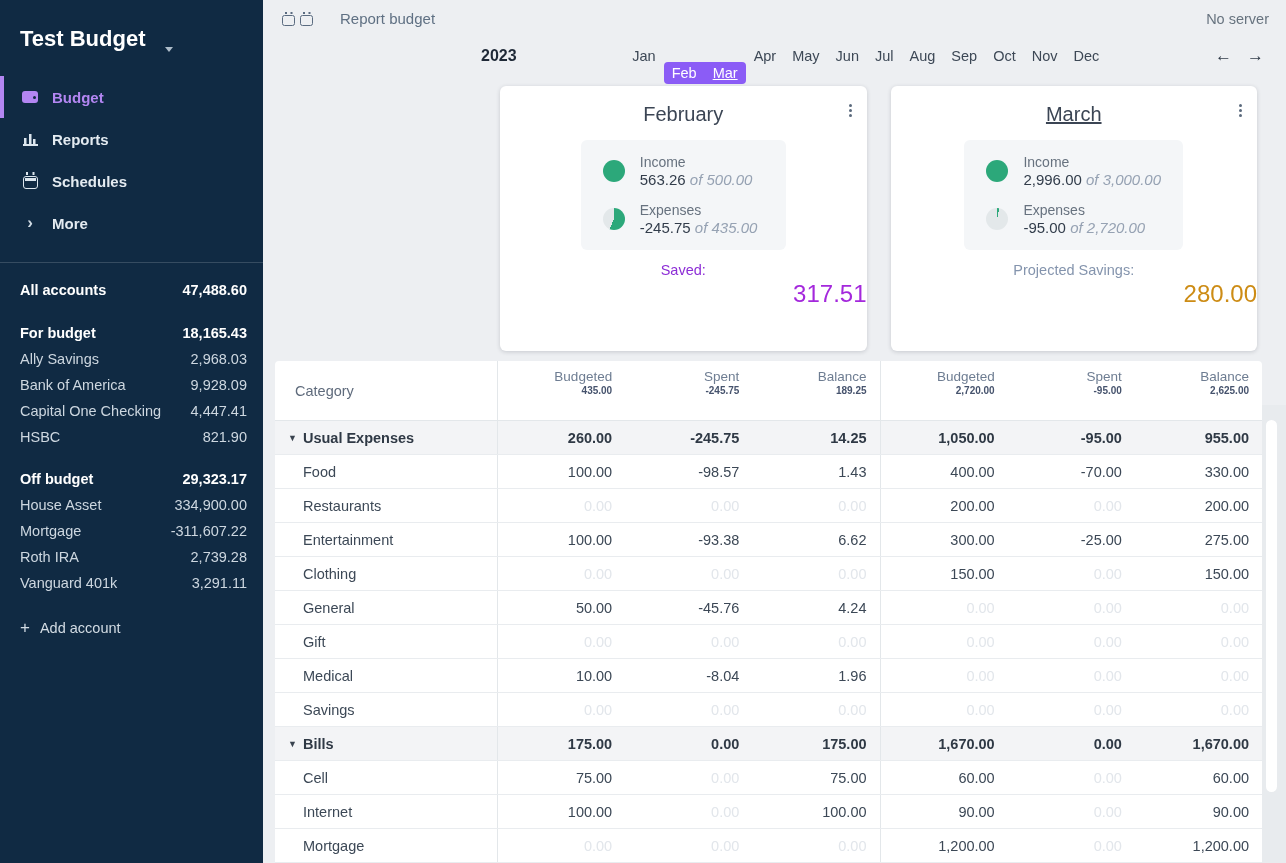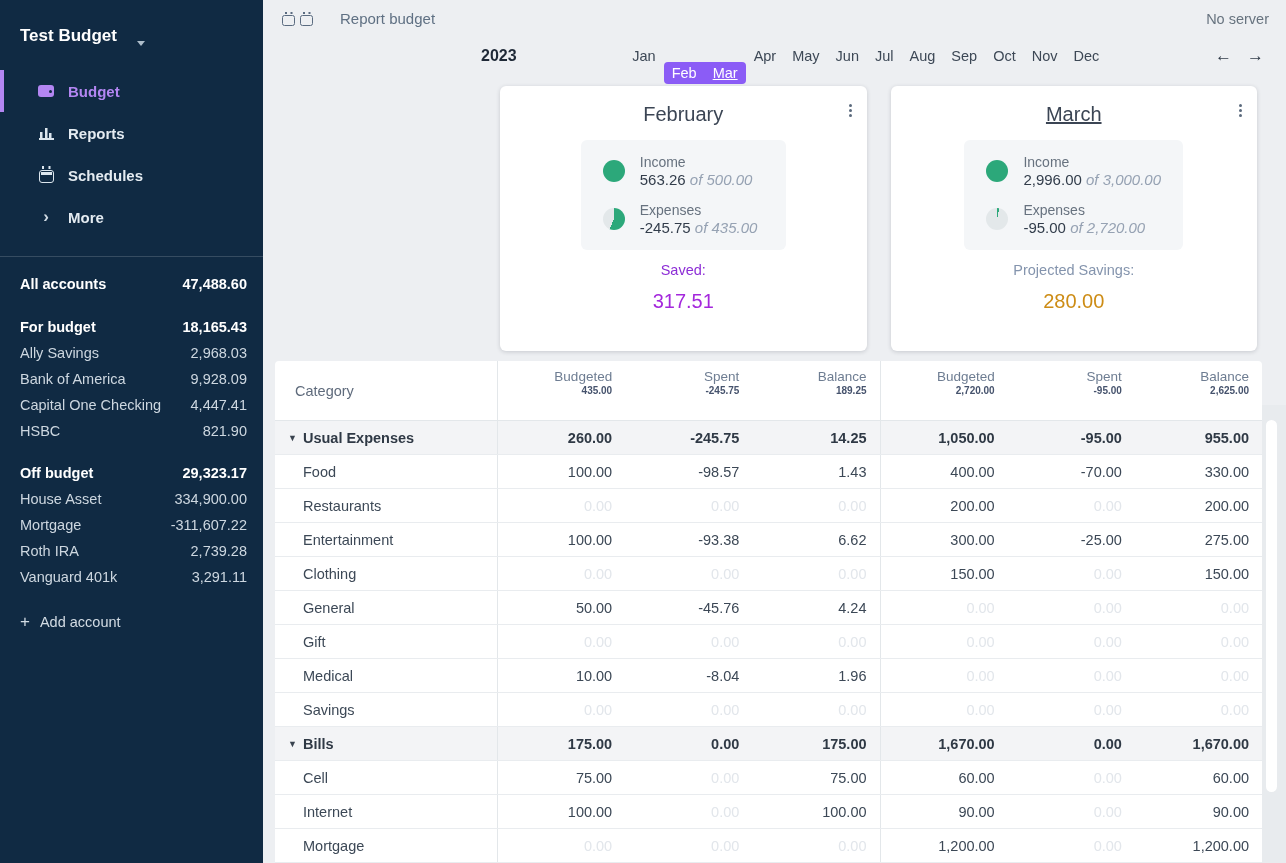--- a/index.html
+++ b/index.html
@@ -1,24 +1,24 @@
 <!DOCTYPE html>
 <html><head>
 <meta charset="utf-8">
 <style>
   * { margin:0; padding:0; box-sizing:border-box; }
   html,body { width:1286px; height:863px; overflow:hidden; }
   body { font-family:"Liberation Sans", sans-serif; display:flex; background:#edeff2; color:#3c4856; }
 
   
   .sidebar { width:263px; min-width:263px; height:100%; background:#102a43; color:#e8eef4; display:flex; flex-direction:column; }
-  .sb-title { display:flex; align-items:flex-end; gap:20px; padding:26px 20px 4px 20px; font-size:17px; font-weight:700; color:#ffffff; cursor:pointer; }
+  .sb-title { display:flex; align-items:flex-end; gap:20px; padding:26px 20px 4px 20px; font-size:22px; font-weight:700; color:#ffffff; cursor:pointer; }
   .caret-down { width:0; height:0; border-left:4.5px solid transparent; border-right:4.5px solid transparent; border-top:5px solid #aebdca; margin-top:2px; }
   .nav { margin-top:20px; }
-  .nav-item { display:flex; align-items:center; gap:12px; height:42px; padding-left:32px; border-left:4px solid transparent; font-size:15px; font-weight:700; color:#e4ebf1; cursor:pointer; }
+  .nav-item { display:flex; align-items:center; gap:12px; height:42px; padding-left:16px; border-left:4px solid transparent; font-size:15px; font-weight:700; color:#e4ebf1; cursor:pointer; }
   .nav-item.active { border-left-color:#b386f2; color:#b386f2; }
   .icon-slot { width:20px; display:flex; justify-content:center; align-items:center; }
   .ic-wallet { width:16px; height:12px; border-radius:3px; background:#b386f2; position:relative; }
   .ic-wallet::after { content:''; position:absolute; right:2.5px; top:4.5px; width:3px; height:3px; border-radius:50%; background:#102a43; }
   .ic-chart { width:15px; height:13px; border-bottom:2px solid #dce6ee;
     background:
       linear-gradient(#dce6ee,#dce6ee) 1.5px 100%/2.5px 6px no-repeat,
       linear-gradient(#dce6ee,#dce6ee) 6px 100%/2.5px 10px no-repeat,
       linear-gradient(#dce6ee,#dce6ee) 10.5px 100%/2.5px 5px no-repeat; }
   .ic-cal { width:15px; height:13px; border:1.7px solid #dce6ee; border-radius:3px; position:relative; margin-top:3px; }
@@ -61,21 +61,21 @@
   .kebab { position:absolute; right:15px; top:18px; display:flex; flex-direction:column; gap:2.2px; cursor:pointer; }
   .kebab i { width:3px; height:3px; border-radius:50%; background:#5b6a7d; }
   .statbox { margin:14px auto 0; width:max-content; min-width:205px; background:#f4f6f8; border-radius:6px; padding:14px 22px; display:flex; flex-direction:column; gap:14px; }
   .statrow { display:flex; align-items:center; gap:15px; text-align:left; }
   .pie { width:22px; height:22px; border-radius:50%; flex:none; }
   .stat-label { font-size:14px; color:#67727f; }
   .stat-val { font-size:15px; color:#323d4b; margin-top:1px; }
   .stat-of { font-style:italic; color:#96a2b3; }
   .saved { margin-top:12px; }
   .saved-label { font-size:14.5px; }
-  .saved-value { font-size:20px; margin-top:12px; }
+  .saved-value { font-size:24px; margin-top:2px;text-align:right; }
 
   
   .btable { margin:10px 24px 0 12px; background:#ffffff; border-radius:4px 4px 0 0; }
   .thead { display:flex; height:60px; border-bottom:1px solid #e3e7ea; }
   .hcat { width:222px; display:flex; align-items:center; padding-left:20px; font-size:14.5px; color:#5f6b7c; }
   .hcell { flex:1; text-align:right; padding:8px 13px 0 0; }
   .hcell .hlabel { font-size:13.5px; color:#6e7d92; }
   .hcell .htotal { font-size:10px; font-weight:700; color:#46536d; margin-top:1px; }
   .trow { display:flex; height:34px; border-bottom:1px solid #e9ecef; background:#fff; cursor:pointer; }
   .trow.group { background:#f3f4f6; }

